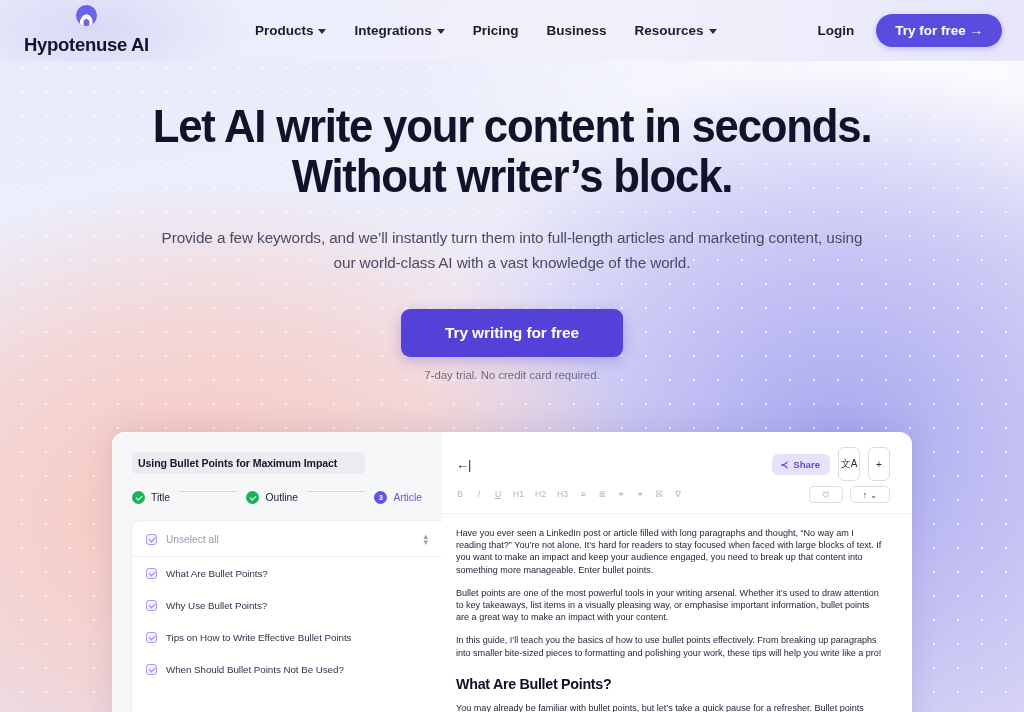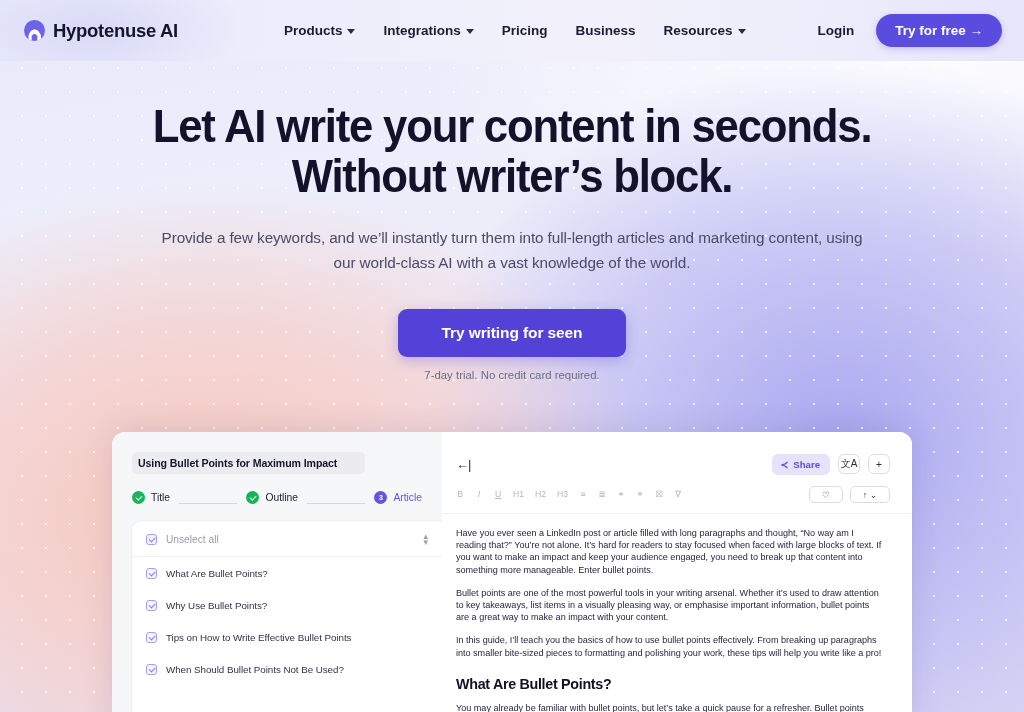--- a/index.html
+++ b/index.html
@@ -44,20 +44,21 @@
     background:
       radial-gradient(ellipse 210px 90px at 95px 30px, rgba(150,140,235,0.20) 0%, rgba(150,140,235,0.0) 72%),
       linear-gradient(96deg, #e9ebfa 0%, #eceefb 30%, #f2f1fb 55%, #eeeefb 76%, #e6e5fb 100%);
     display: flex;
     align-items: center;
   }
 
   .logo-wrap {
     display: flex; align-items: center; gap: 8px;
     margin-left: 24px;
+    flex-direction: column;
   }
   .logo-mark {
     width: 21px; height: 21px; border-radius: 50%;
     background: #6d63e8;
     position: relative; overflow: hidden;
     flex: 0 0 auto;
   }
   .logo-mark::after {
     content: "";
     position: absolute;
@@ -173,21 +174,21 @@
     background: #ececf0;
     border-radius: 5px;
     padding: 5px 6px;
     display: inline-block;
     width: 233px;
     letter-spacing: -0.1px;
   }
 
   #steps {
     margin-top: 17px;
-    display: flex; align-items: flex-end;
+    display: flex; align-items: flex-start;
     padding-right: 2px;
   }
   .step { display: flex; align-items: center; gap: 6px; flex: 0 0 auto; }
   .step-dot {
     width: 13px; height: 13px; border-radius: 50%;
     display: flex; align-items: center; justify-content: center;
     font-size: 7px; color: #fff; font-weight: 700;
     flex: 0 0 auto;
   }
   .step-dot.done { background: #18b45c; }
@@ -275,21 +276,21 @@
     background: #e5e2fb;
     color: #5a4cdc;
     font-size: 9.6px; font-weight: 600;
     border-radius: 6px;
     padding: 5px 10px 5px 8px;
     display: flex; align-items: center; gap: 5px;
     border: none; cursor: pointer;
     font-family: inherit;
   }
   .sq-btn {
-    width: 22px; height: 20px;
+    width: 22px; height: 34px;
     border: 1px solid #dcdce4;
     border-radius: 6px;
     background: #fff;
     display: flex; align-items: center; justify-content: center;
     font-size: 10px; color: #2a2a44;
     cursor: pointer;
   }
 
   #format-bar {
     display: flex; align-items: center;
@@ -377,21 +378,21 @@
     </div>
   </div>
 
   <div id="hero">
     <h1 id="headline">
       <span>Let AI write your content in seconds.</span><br>
       <span>Without writer’s block.</span>
     </h1>
     <p id="sub">Provide a few keywords, and we’ll instantly turn them into full-length articles and marketing content, using our world-class AI with a vast knowledge of the world.</p>
     <div id="cta-wrap">
-      <button id="cta">Try writing for seen</button>
+      <button id="cta">Try writing for free</button>
       <div id="trial">7-day trial. No credit card required.</div>
     </div>
   </div>
 
   <div id="mock">
 
     <div id="outline-panel">
       <div id="doc-title">Using Bullet Points for Maximum Impact</div>
 
       <div id="steps">

